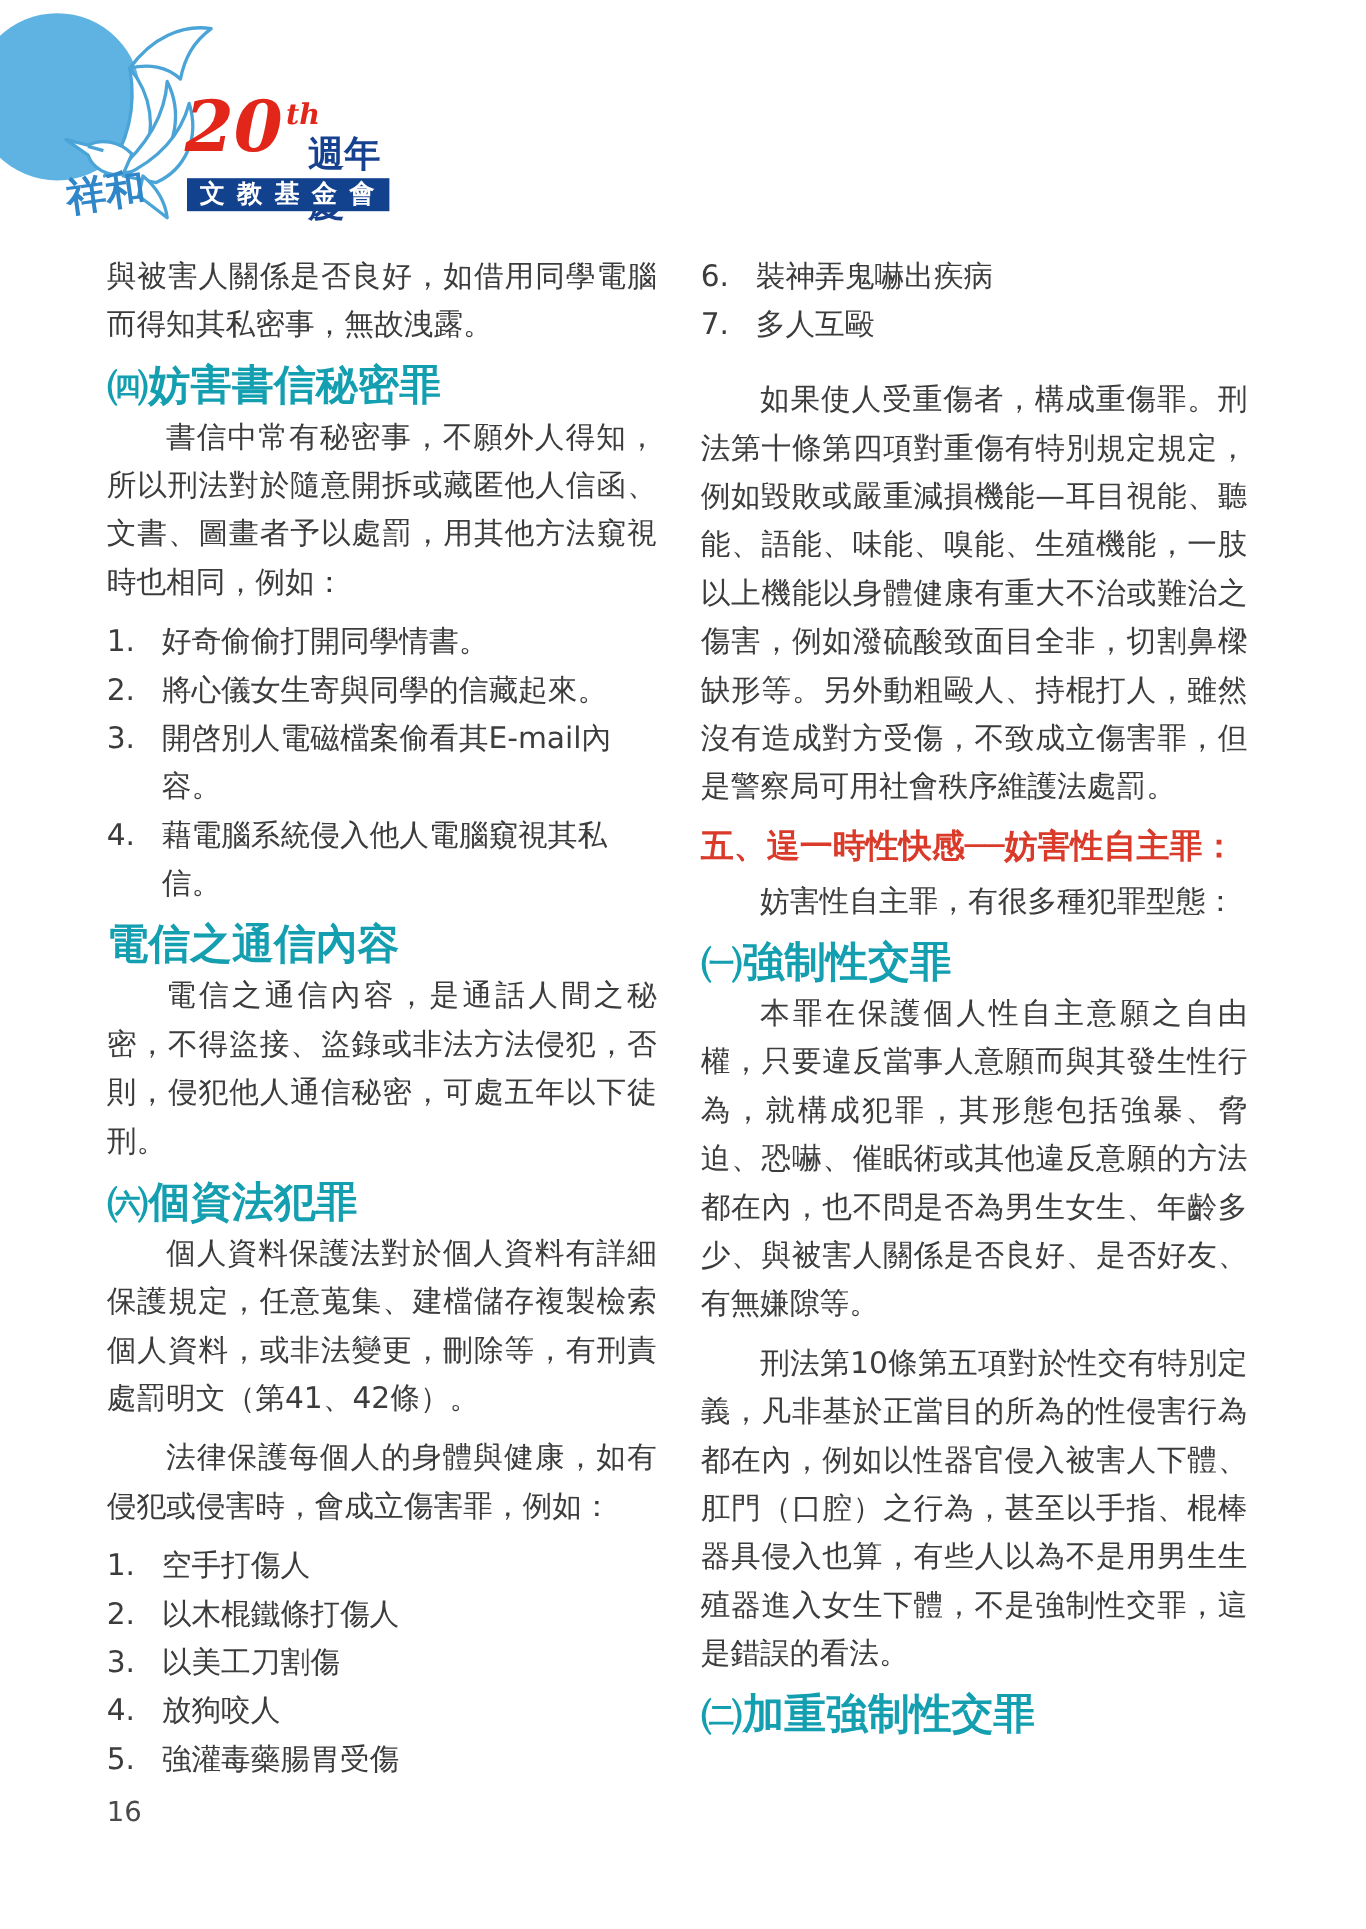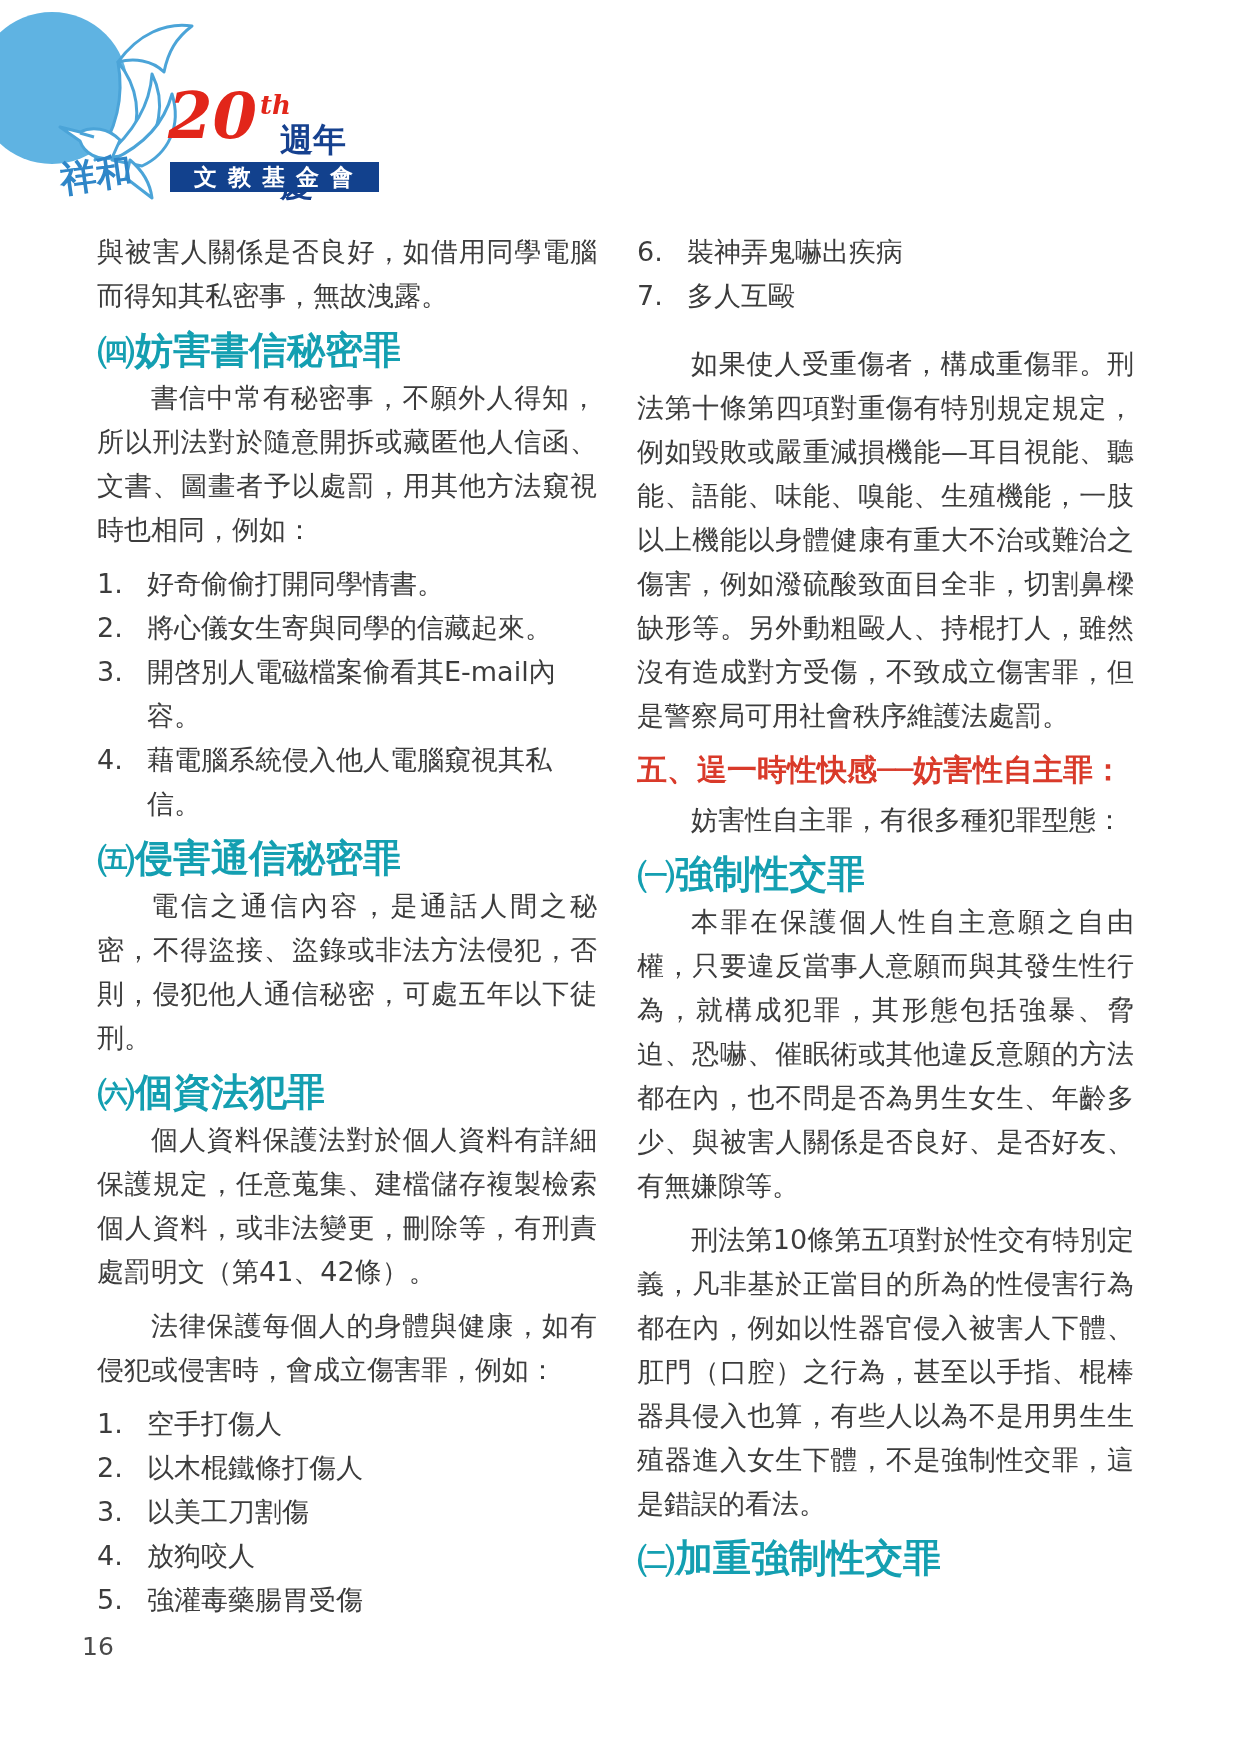--- a/index.html
+++ b/index.html
@@ -9,42 +9,42 @@
   
   .brand{position:absolute;left:0;top:0;width:420px;height:215px;}
   .logo-mark{position:absolute;left:0;top:0;}
   .brand-right{position:absolute;left:168px;top:74px;width:210px;height:130px;}
   .num20{position:absolute;left:0;top:10px;font-family:"DejaVu Serif","Liberation Serif",serif;
          font-style:italic;font-weight:bold;font-size:64px;line-height:1;color:#e2261a;}
   .th{position:absolute;left:92px;top:16px;font-family:"DejaVu Serif","Liberation Serif",serif;
       font-style:italic;font-weight:bold;font-size:26px;color:#e2261a;}
   .anniv{position:absolute;left:112px;top:44px;font-weight:bold;font-size:33px;color:#16418f;
          font-family:"DejaVu Serif","Liberation Serif",serif;}
-  .orgbox{position:absolute;left:2px;top:88px;width:209px;height:30px;background:#12418d;
+  .orgbox{position:absolute;left:2px;top:88px;width:184px;height:30px;background:#12418d;
           color:#ffffff;font-size:23px;font-weight:bold;line-height:30px;text-align:center;
           letter-spacing:11px;padding-left:9px;box-sizing:border-box;}
 
   
   .col{position:absolute;top:230px;color:#3c3c3c;}
   .col-left{left:97px;width:500px;}
   .col-right{left:637px;width:497px;}
 
   p.body{font-size:27px;line-height:44px;margin:0 0 10px;text-align:justify;color:#3c3c3c;}
   p.indent{text-indent:2em;}
 
   h3.h-teal{font-size:38px;line-height:44px;font-weight:bold;color:#149fb1;margin:8px 0 4px;}
   h3.h-red{font-size:30px;line-height:44px;font-weight:bold;color:#d93a2a;margin:10px 0 6px;}
 
   ol.plain{list-style:none;margin:0 0 10px;padding:0;}
   ol.plain li{display:flex;font-size:27px;line-height:44px;color:#3c3c3c;}
   ol.plain .ln{flex:0 0 50px;}
   ol.gap-lg{margin-bottom:24px;}
 
   
-  .pagenum{position:absolute;left:82px;top:1632px;font-size:25px;color:#4a4a4a;}
+  .pagenum{position:absolute;left:97px;top:1632px;font-size:25px;color:#4a4a4a;}
 </style>
 </head>
 <body>
 
 <div class="page">
 
   <header class="brand">
     <svg class="logo-mark" width="380" height="215" viewBox="0 0 380 215" aria-hidden="true">
       <circle cx="52" cy="88" r="76" fill="#5fb3e2"></circle>
       <g fill="#ffffff" stroke="#4ba4d8" stroke-width="3" stroke-linejoin="round">
@@ -87,21 +87,21 @@
       <li>
         <span class="ln">3.</span>
         <span>開啓別人電磁檔案偷看其E-mail內容。</span>
       </li>
       <li>
         <span class="ln">4.</span>
         <span>藉電腦系統侵入他人電腦窺視其私信。</span>
       </li>
     </ol>
 
-    <h3 class="h-teal">㈤侵害通信秘密罪</h3>
+    <h3 class="h-teal">電信之通信內容</h3>
     <p class="body indent">電信之通信內容，是通話人間之秘密，不得盜接、盜錄或非法方法侵犯，否則，侵犯他人通信秘密，可處五年以下徒刑。</p>
 
     <h3 class="h-teal">㈥個資法犯罪</h3>
     <p class="body indent">個人資料保護法對於個人資料有詳細保護規定，任意蒐集、建檔儲存複製檢索個人資料，或非法變更，刪除等，有刑責處罰明文（第41、42條）。</p>
 
     <p class="body indent">法律保護每個人的身體與健康，如有侵犯或侵害時，會成立傷害罪，例如：</p>
 
     <ol class="plain">
       <li>
         <span class="ln">1.</span>

